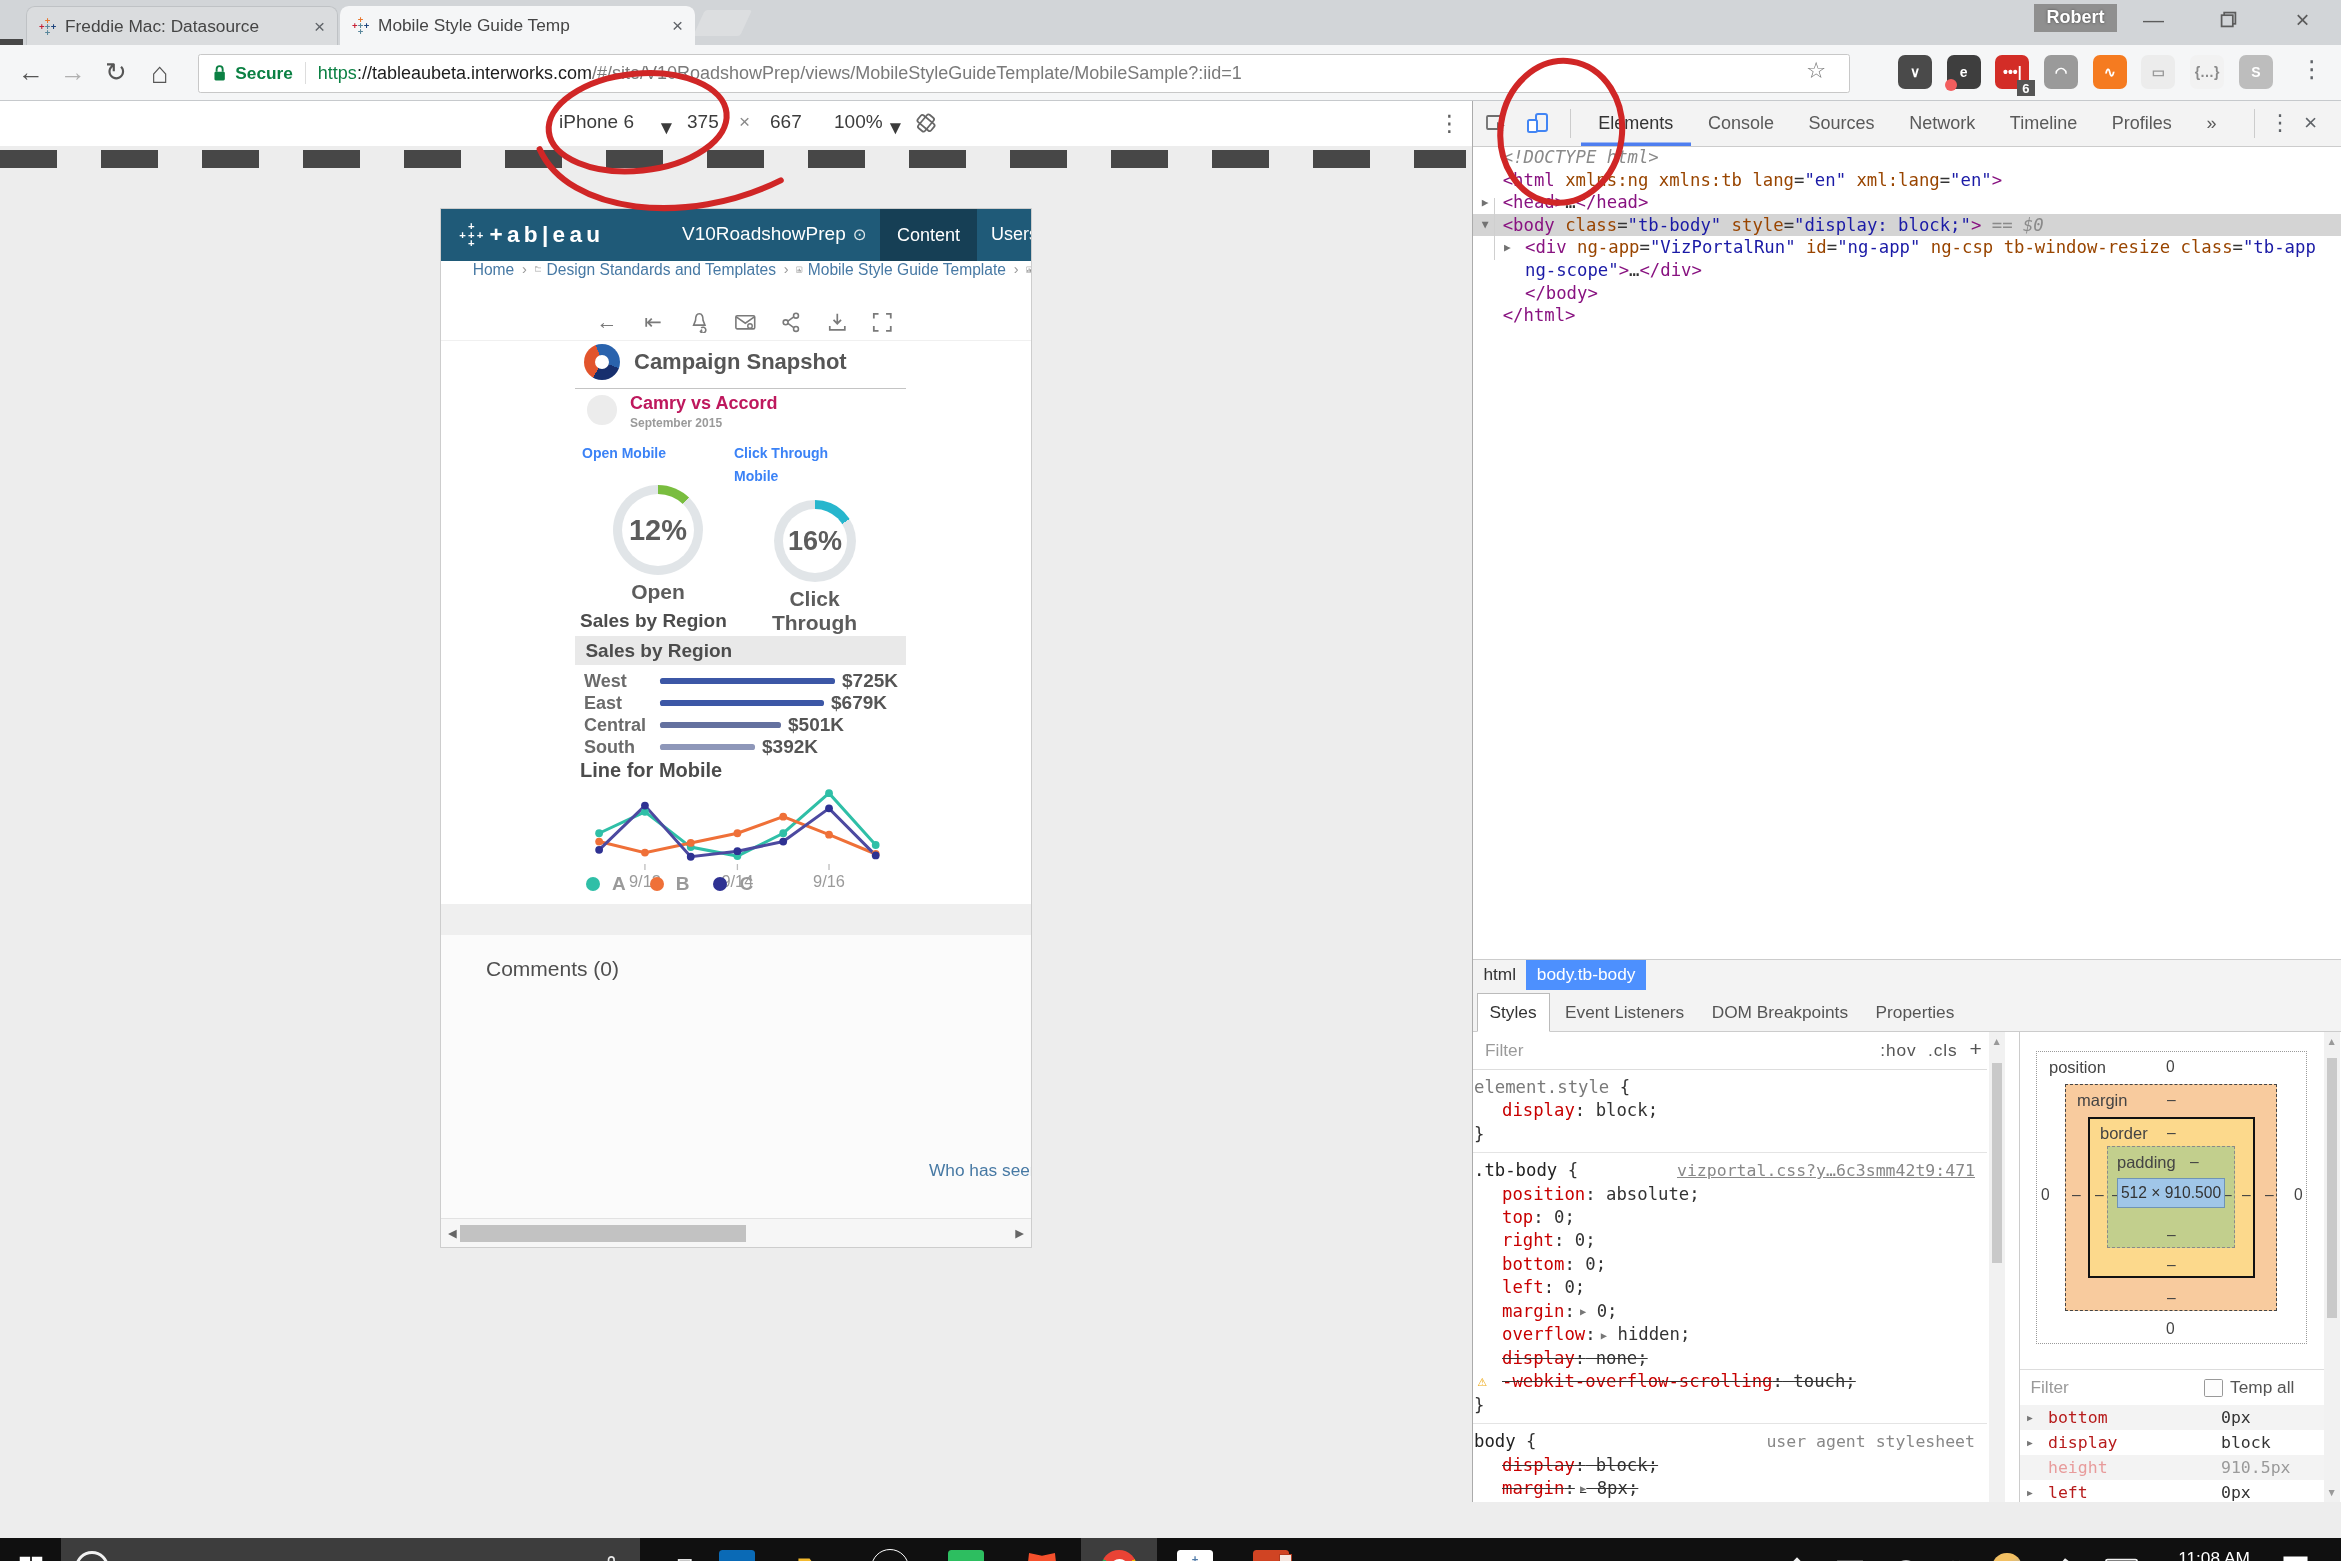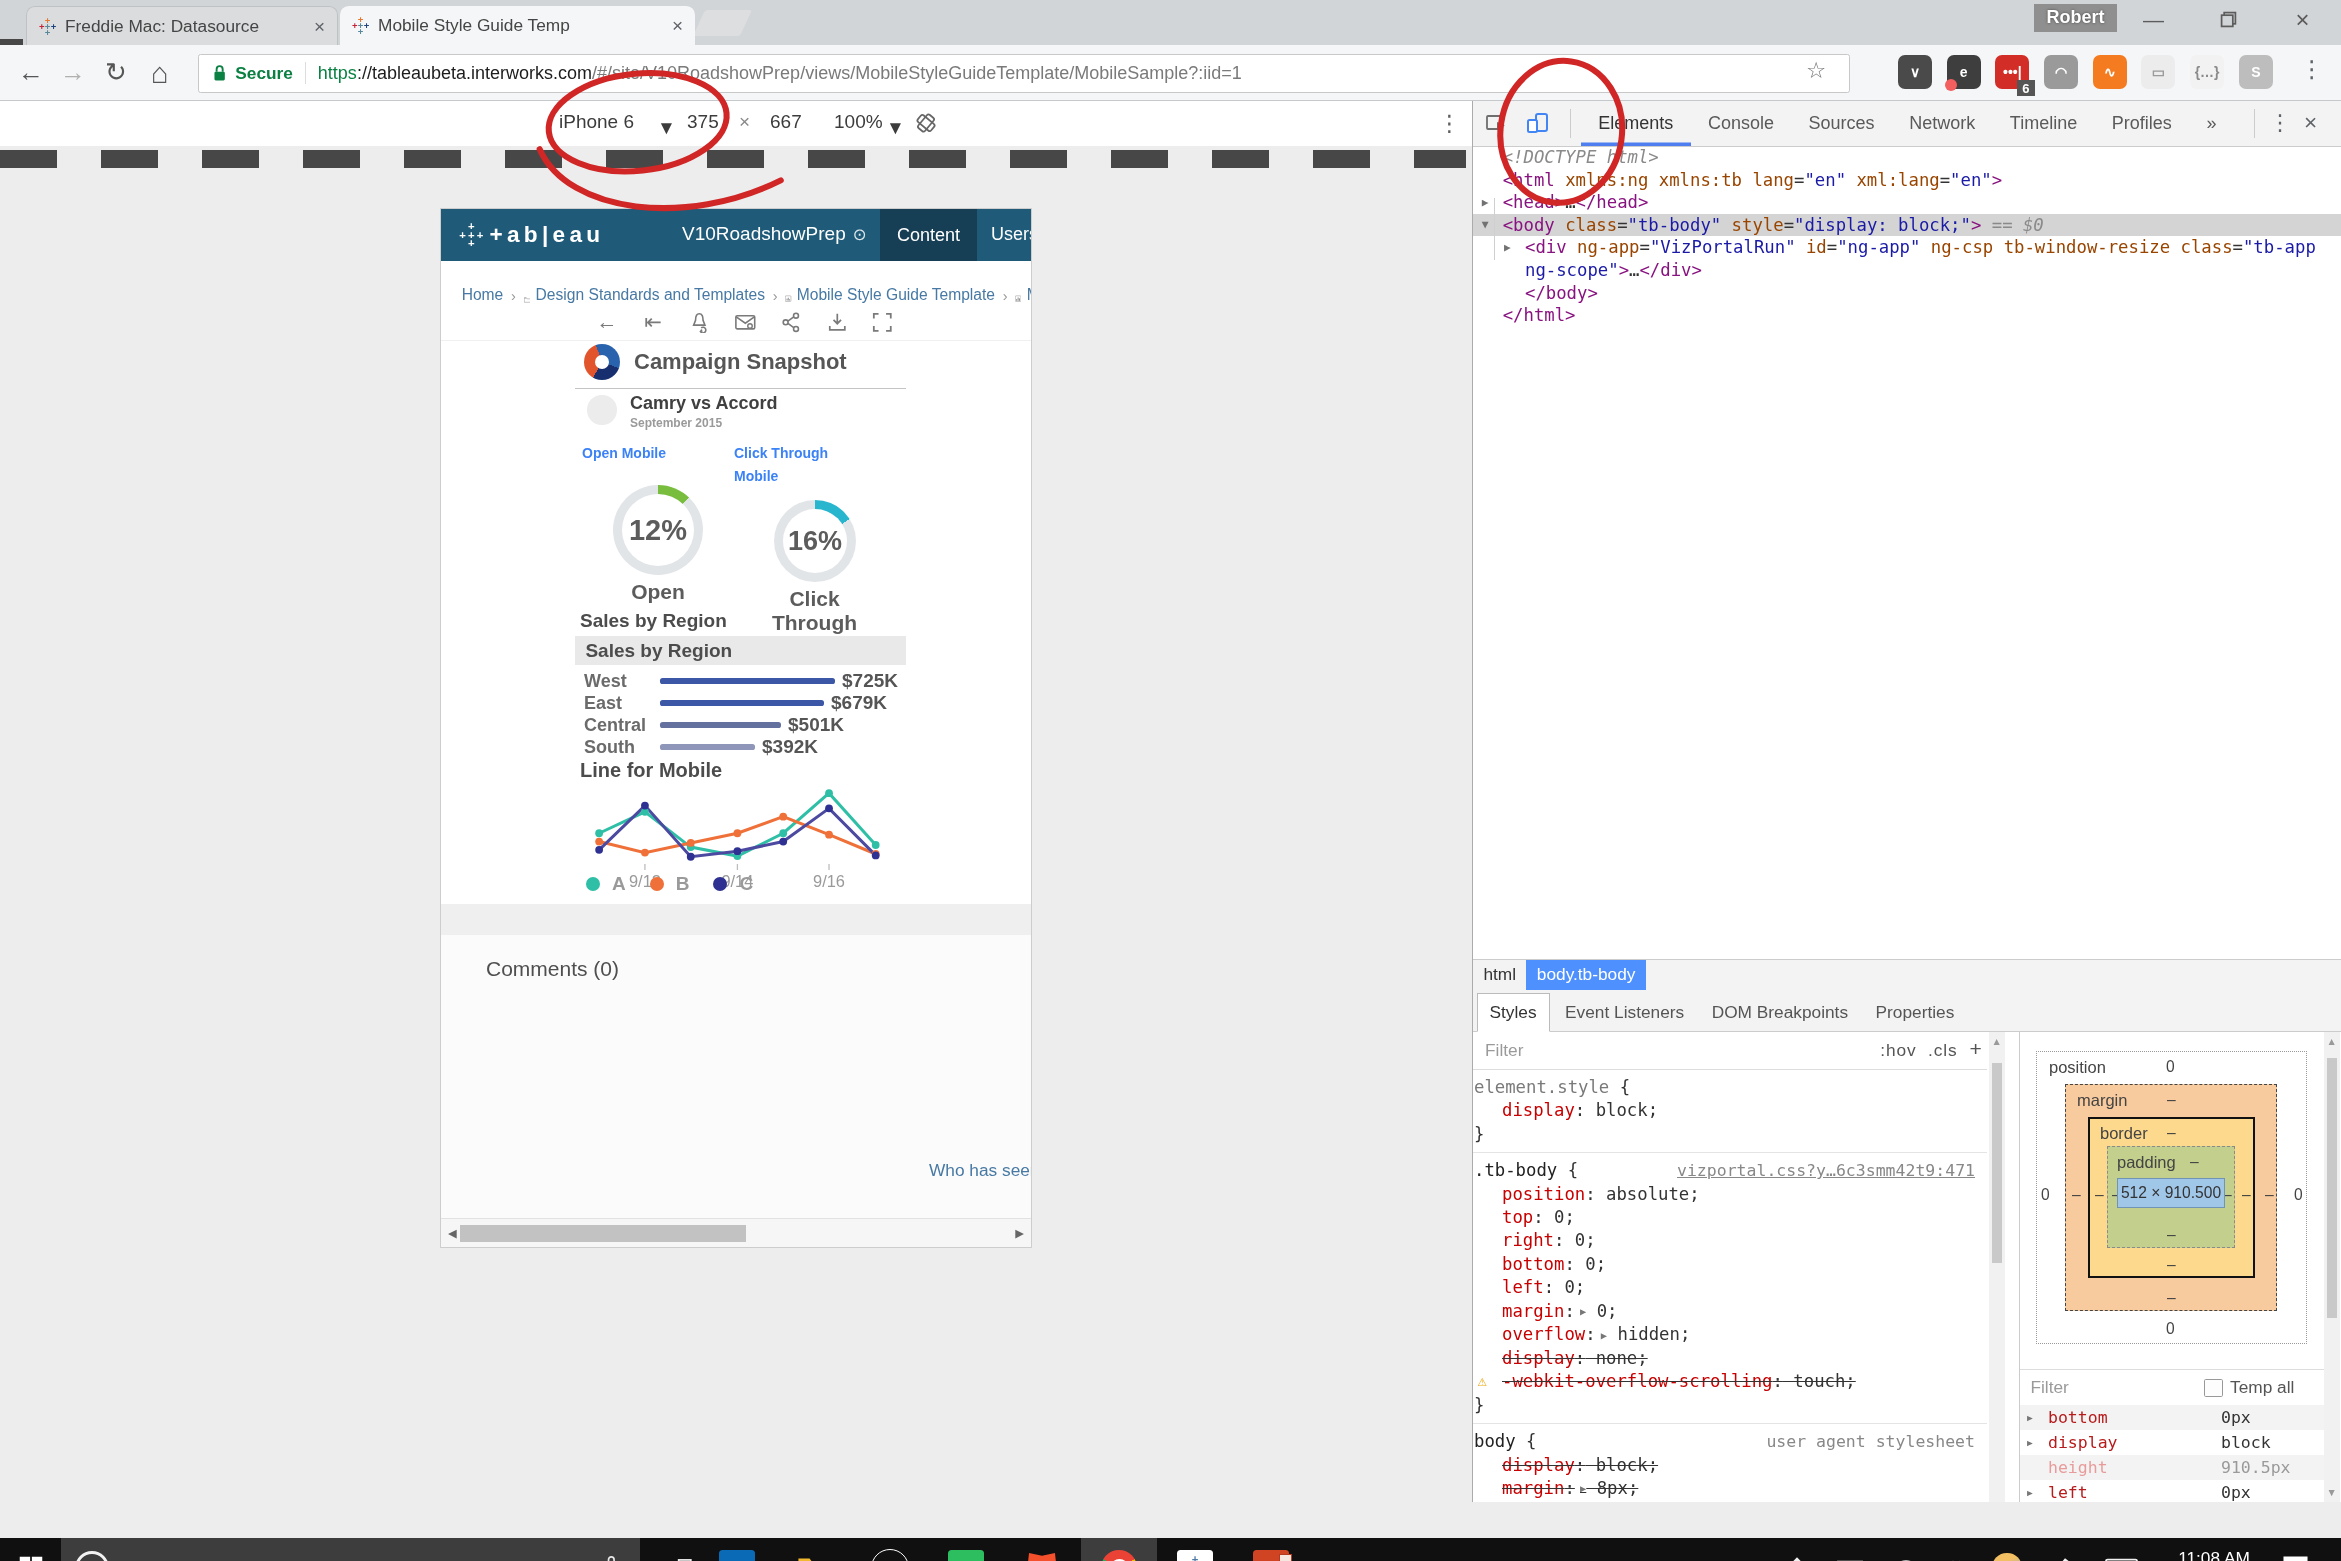--- a/index.html
+++ b/index.html
@@ -61,35 +61,35 @@
   .tb-logo{position:absolute;left:17.3px;top:13px;display:flex;align-items:center;color:#fff;}
   .tb-logo .glyphgrid{width:26px;height:26px;display:grid;grid-template-columns:repeat(3,1fr);grid-template-rows:repeat(3,1fr);
       font-size:11.3px;line-height:8.7px;font-weight:bold;text-align:center;color:#fff;}
   .tb-logo .word{font-size:22.6px;letter-spacing:4.3px;margin-left:5.2px;font-weight:bold;}
   .tb-site{position:absolute;left:241px;top:14px;font-size:19px;}
   .tb-site .gear{font-size:16.5px;margin-left:7px;opacity:.85;}
   .tb-nav-content{position:absolute;left:439px;top:0;width:97px;height:52px;background:#163f55;display:flex;
       align-items:center;justify-content:center;font-size:18px;}
   .tb-nav-users{position:absolute;left:550px;top:14.7px;font-size:18px;}
   .bcrumb{position:absolute;left:0;top:52px;width:590px;height:43px;background:#fff;border-bottom:0.9px solid #ededed;
-      display:flex;align-items:flex-end;padding-left:19px;font-size:15.6px;white-space:nowrap;}
+      display:flex;align-items:flex-start;padding-left:30px;font-size:15.6px;white-space:nowrap;}
   .bcrumb a{color:#4779a4;margin:0 1.7px;}
   .bcrumb .sep{color:#9a9a9a;margin:0 6px;font-size:14.7px;}
   .bcrumb svg{margin:0 3.5px -3.5px 1.7px;}
   .vp-tools{position:absolute;left:0;top:95px;width:590px;height:36px;background:#fff;border-bottom:0.9px solid #f0f0f0;}
   .vp-tool{position:absolute;top:6px;width:26px;height:24px;color:#7a7a7a;font-size:21px;display:flex;align-items:center;justify-content:center;}
 
   .dash-title-row{position:absolute;left:143px;top:135px;display:flex;align-items:center;}
   .camp-logo{width:36px;height:36px;border-radius:50%;
      background:conic-gradient(from 210deg,#e2542c 0 130deg,#2a63ad 130deg 260deg,#172f6e 260deg 360deg);}
   .camp-logo i{display:block;width:14px;height:14px;border-radius:50%;background:#fff;margin:11.3px 0 0 11.3px;}
   .camp-title{font-size:22px;font-weight:bold;color:#565656;margin-left:14px;}
   .dash-div{position:absolute;left:134px;top:179px;width:331px;height:0;border-top:0.9px solid #c4c4c4;}
   .avatar{position:absolute;left:146px;top:186px;width:29.5px;height:29.5px;border-radius:50%;background:#ececec;}
-  .camry1{position:absolute;left:189px;top:184px;font-size:18px;font-weight:bold;color:#404040;}
+  .camry1{position:absolute;left:189px;top:184px;font-size:18px;font-weight:bold;color:#be185d;}
   .camry2{position:absolute;left:189px;top:207px;font-size:12px;font-weight:bold;color:#9a9a9a;}
   .kpi-label{position:absolute;font-size:14px;font-weight:bold;color:#3b82f6;}
   .donut{position:absolute;border-radius:50%;}
   .donut .hole{position:absolute;left:8.7px;top:8.7px;right:8.7px;bottom:8.7px;border-radius:50%;background:#fff;
       display:flex;align-items:center;justify-content:center;font-weight:bold;color:#5c5c5c;}
   .kpi-cap{position:absolute;font-size:21px;font-weight:bold;color:#5c5c5c;text-align:center;}
 
   .sales-title{position:absolute;left:139px;top:401px;font-size:19px;font-weight:bold;color:#4c4c4c;}
   .sales-band{position:absolute;left:134px;top:427px;width:331px;height:29px;background:#e9e9e9;}
   .sales-band span{display:block;margin:4.3px 0 0 10.4px;font-size:19px;font-weight:bold;color:#4c4c4c;}

